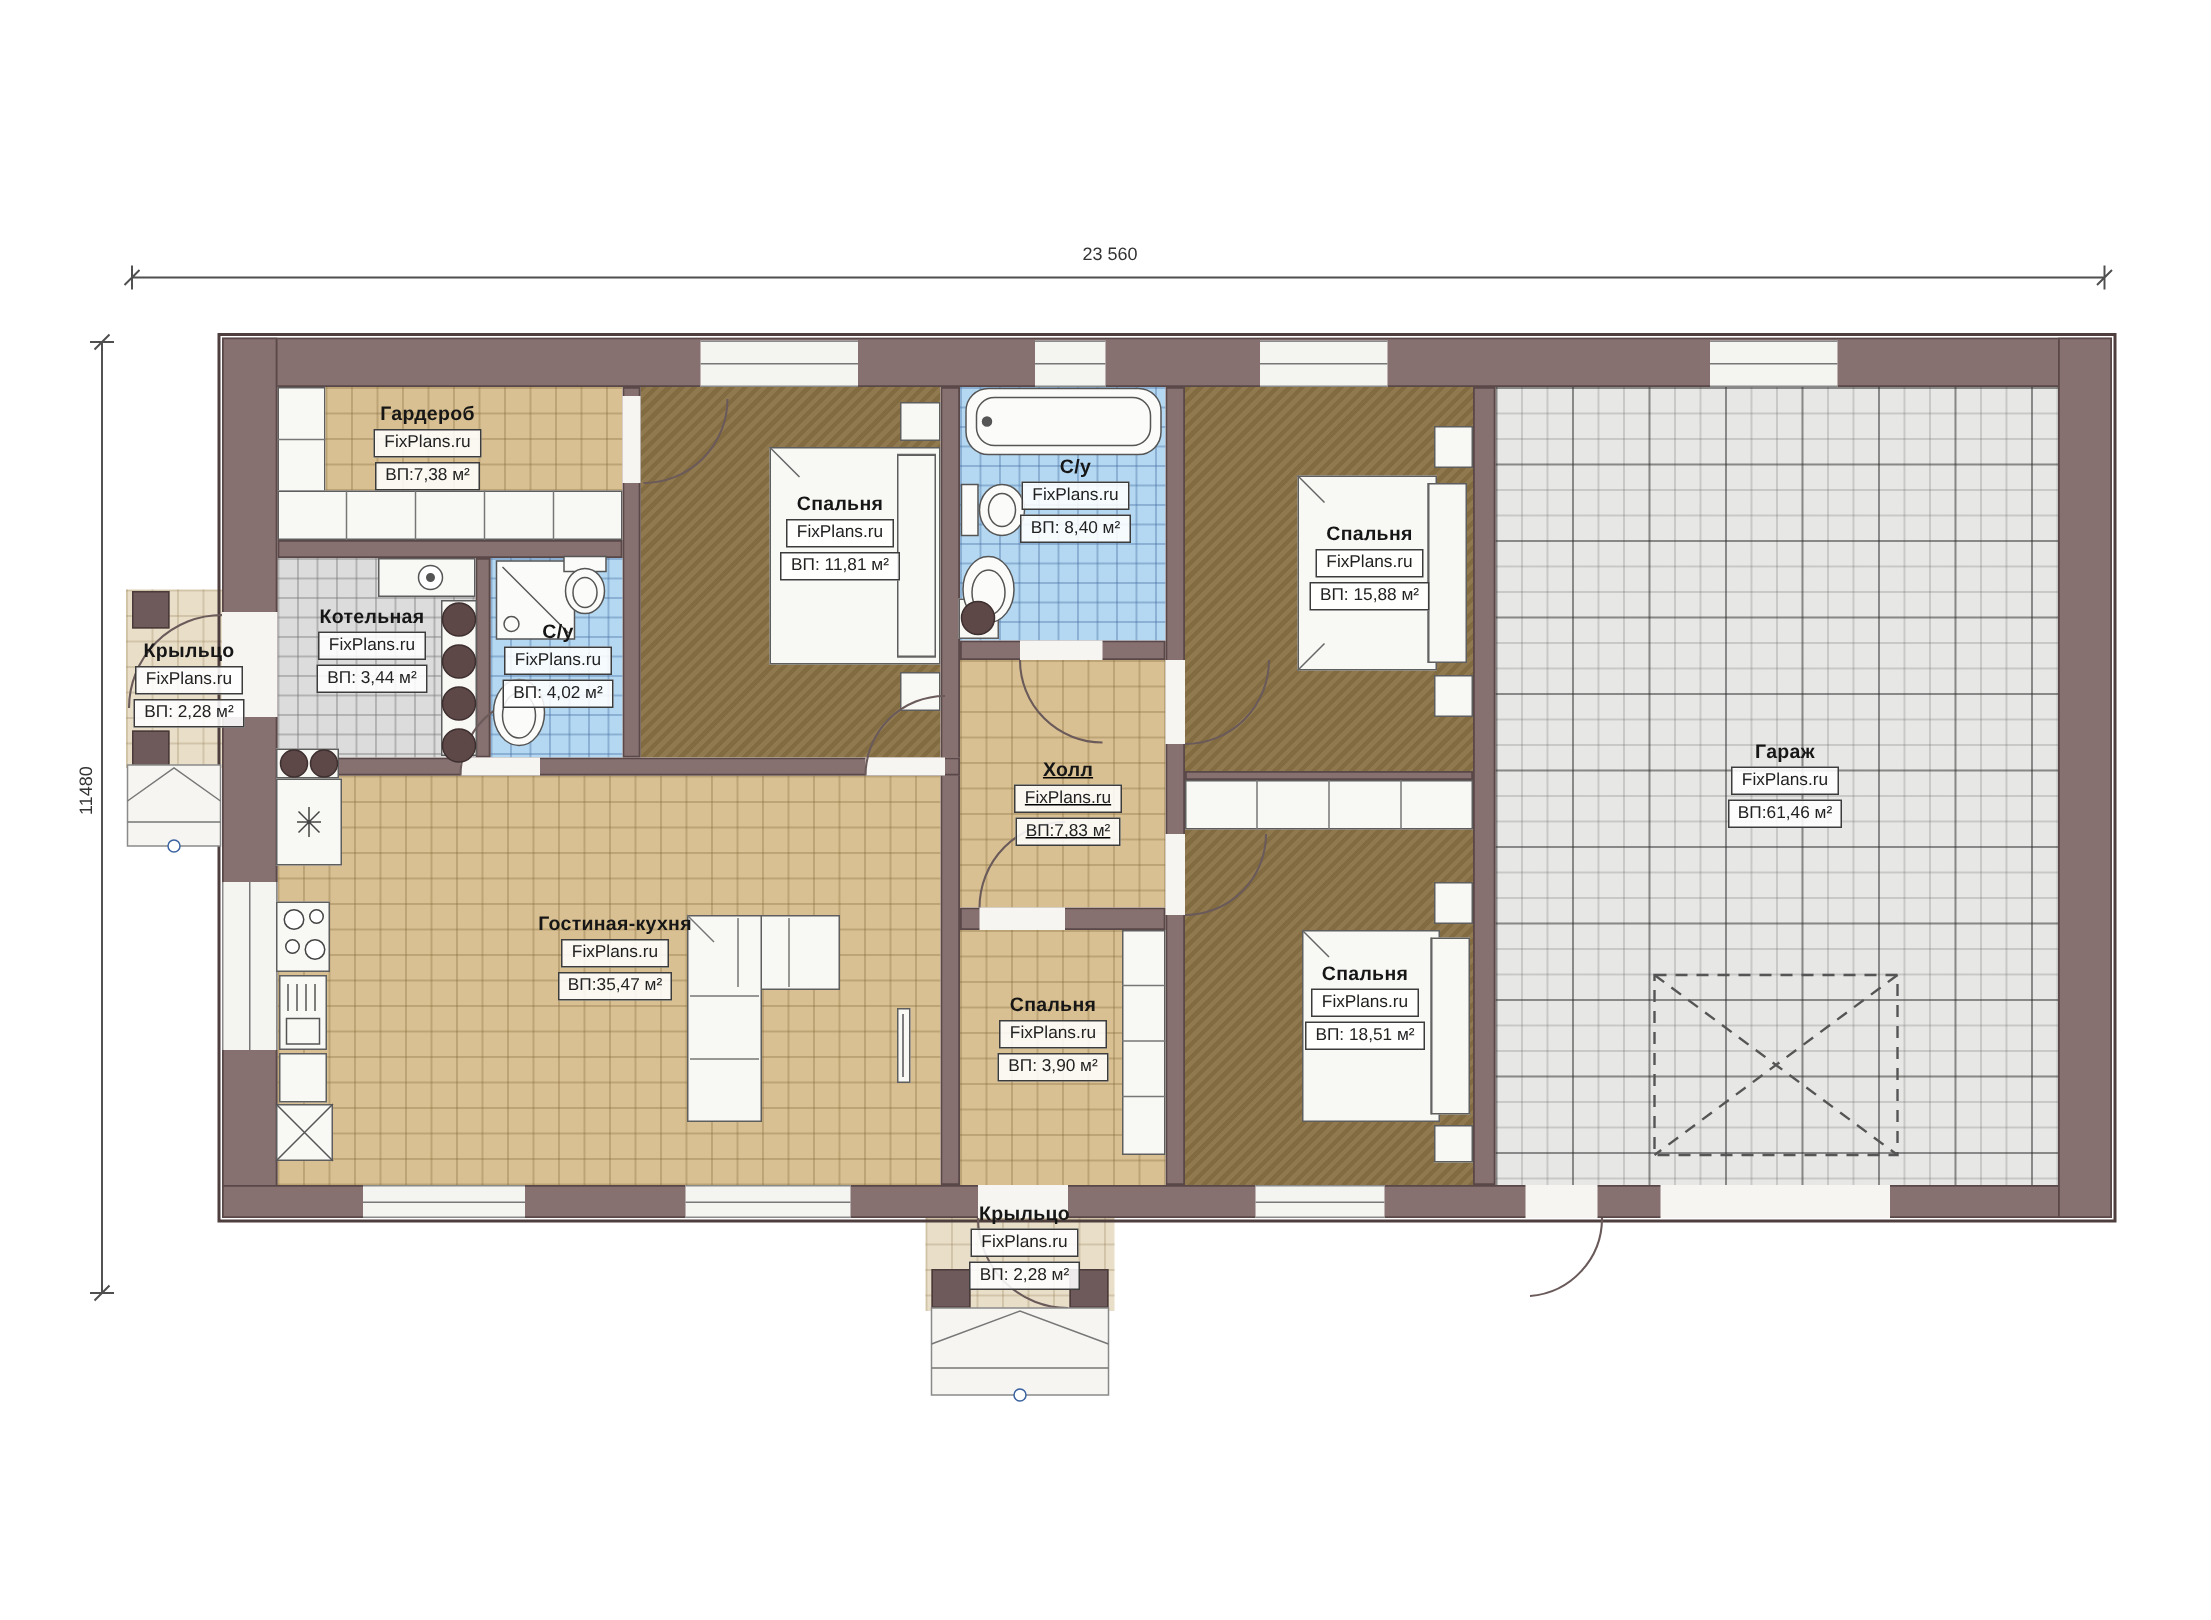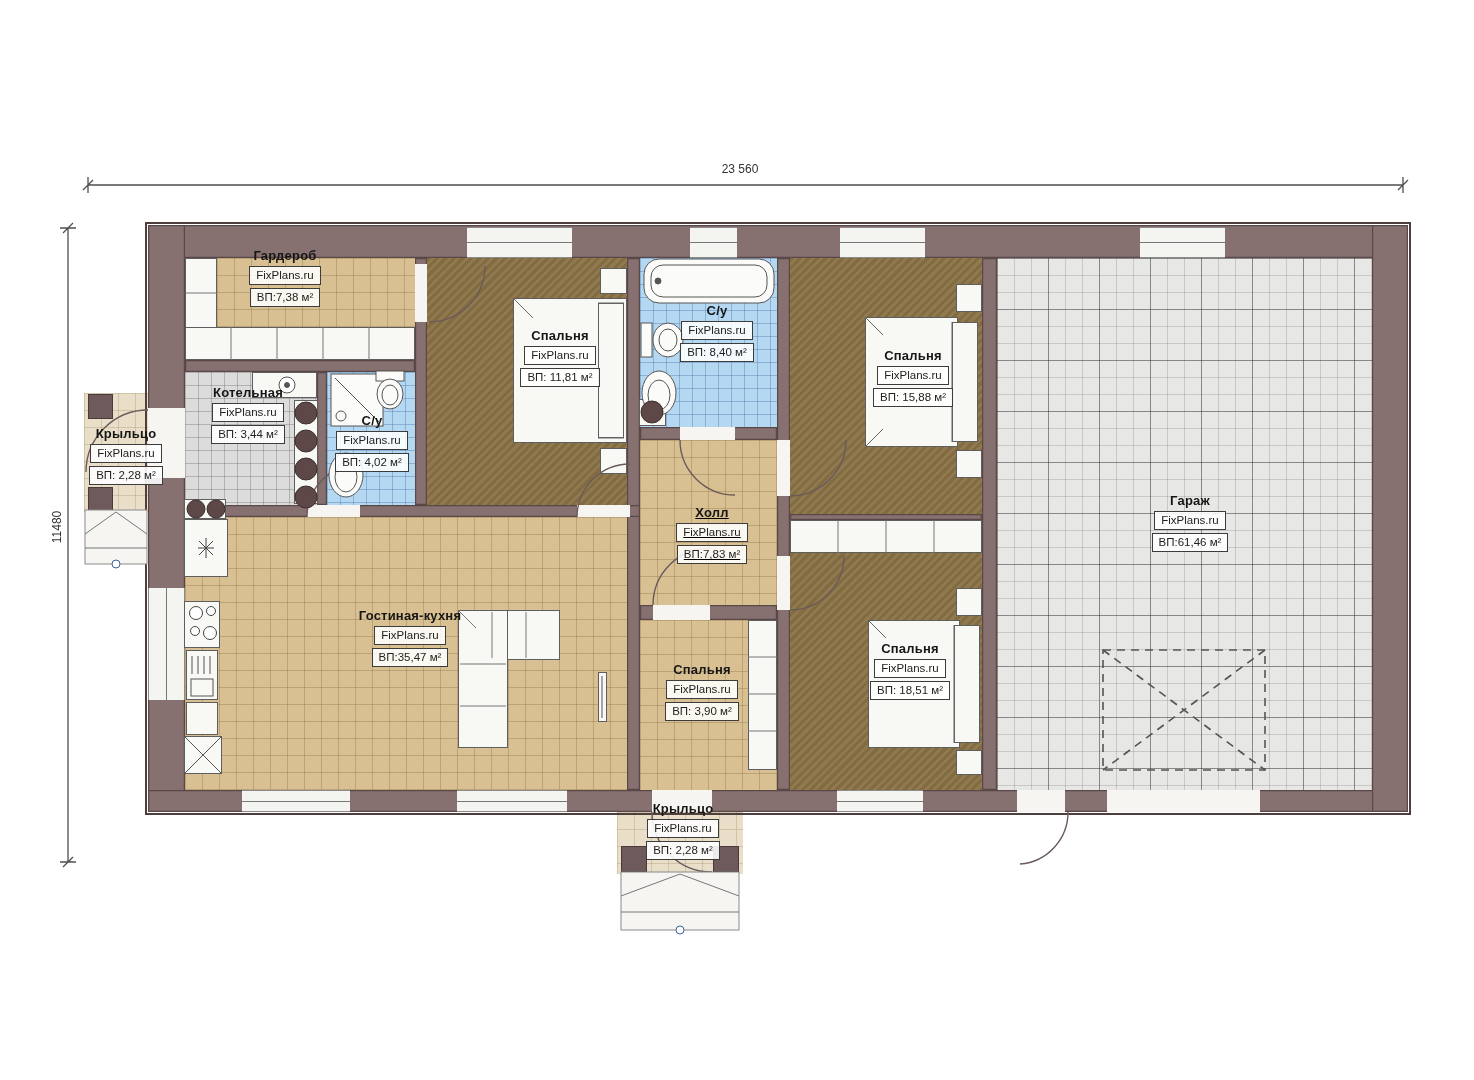--- a/index.html
+++ b/index.html
@@ -260,41 +260,41 @@
       <circle cx="680" cy="930" r="4" fill="#fff" stroke="#3a62a0"></circle>
     </g>
 
     <g stroke="#8a8a8a" fill="#f6f5f1">
       <rect x="85" y="510" width="62" height="54"></rect>
       <path d="M85 534 L116 512 L147 534 M85 548 H147" fill="none" stroke="#777"></path>
       <circle cx="116" cy="564" r="4" fill="#fff" stroke="#3a62a0"></circle>
     </g>
   </svg>
 
-  <div class="room-label" style="left:210px;top:248px;width:150px;">
+  <div class="room-label" style="left:210px;top:268px;width:150px;">
     <div class="rname">Гардероб</div>
     <div class="rbox">FixPlans.ru</div>
     <div class="rbox">ВП:7,38 м²</div>
   </div>
   <div class="room-label" style="left:485px;top:328px;width:150px;">
     <div class="rname">Спальня</div>
     <div class="rbox">FixPlans.ru</div>
     <div class="rbox">ВП: 11,81 м²</div>
   </div>
   <div class="room-label" style="left:642px;top:303px;width:150px;">
     <div class="rname">С/у</div>
     <div class="rbox">FixPlans.ru</div>
     <div class="rbox">ВП: 8,40 м²</div>
   </div>
   <div class="room-label" style="left:838px;top:348px;width:150px;">
     <div class="rname">Спальня</div>
     <div class="rbox">FixPlans.ru</div>
     <div class="rbox">ВП: 15,88 м²</div>
   </div>
-  <div class="room-label" style="left:173px;top:385px;width:150px;">
+  <div class="room-label" style="left:173px;top:403px;width:150px;">
     <div class="rname">Котельная</div>
     <div class="rbox">FixPlans.ru</div>
     <div class="rbox">ВП: 3,44 м²</div>
   </div>
   <div class="room-label" style="left:297px;top:413px;width:150px;">
     <div class="rname">С/у</div>
     <div class="rbox">FixPlans.ru</div>
     <div class="rbox">ВП: 4,02 м²</div>
   </div>
   <div class="room-label" style="left:66px;top:426px;width:120px;">

